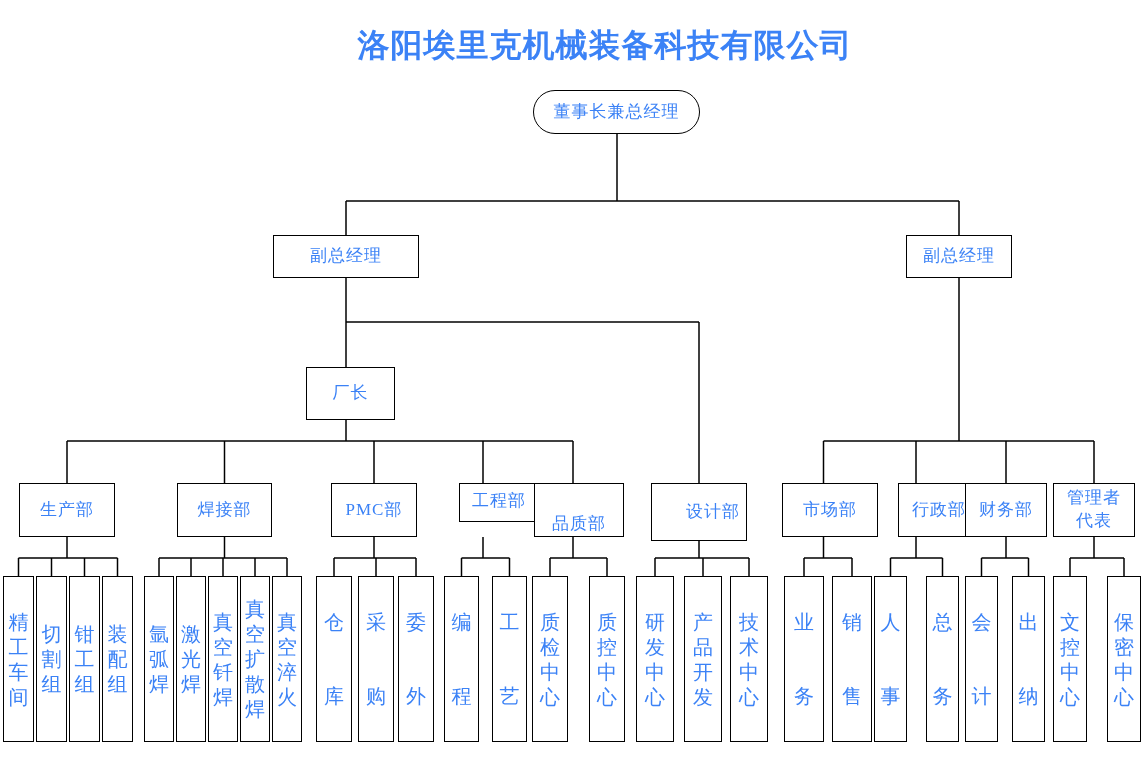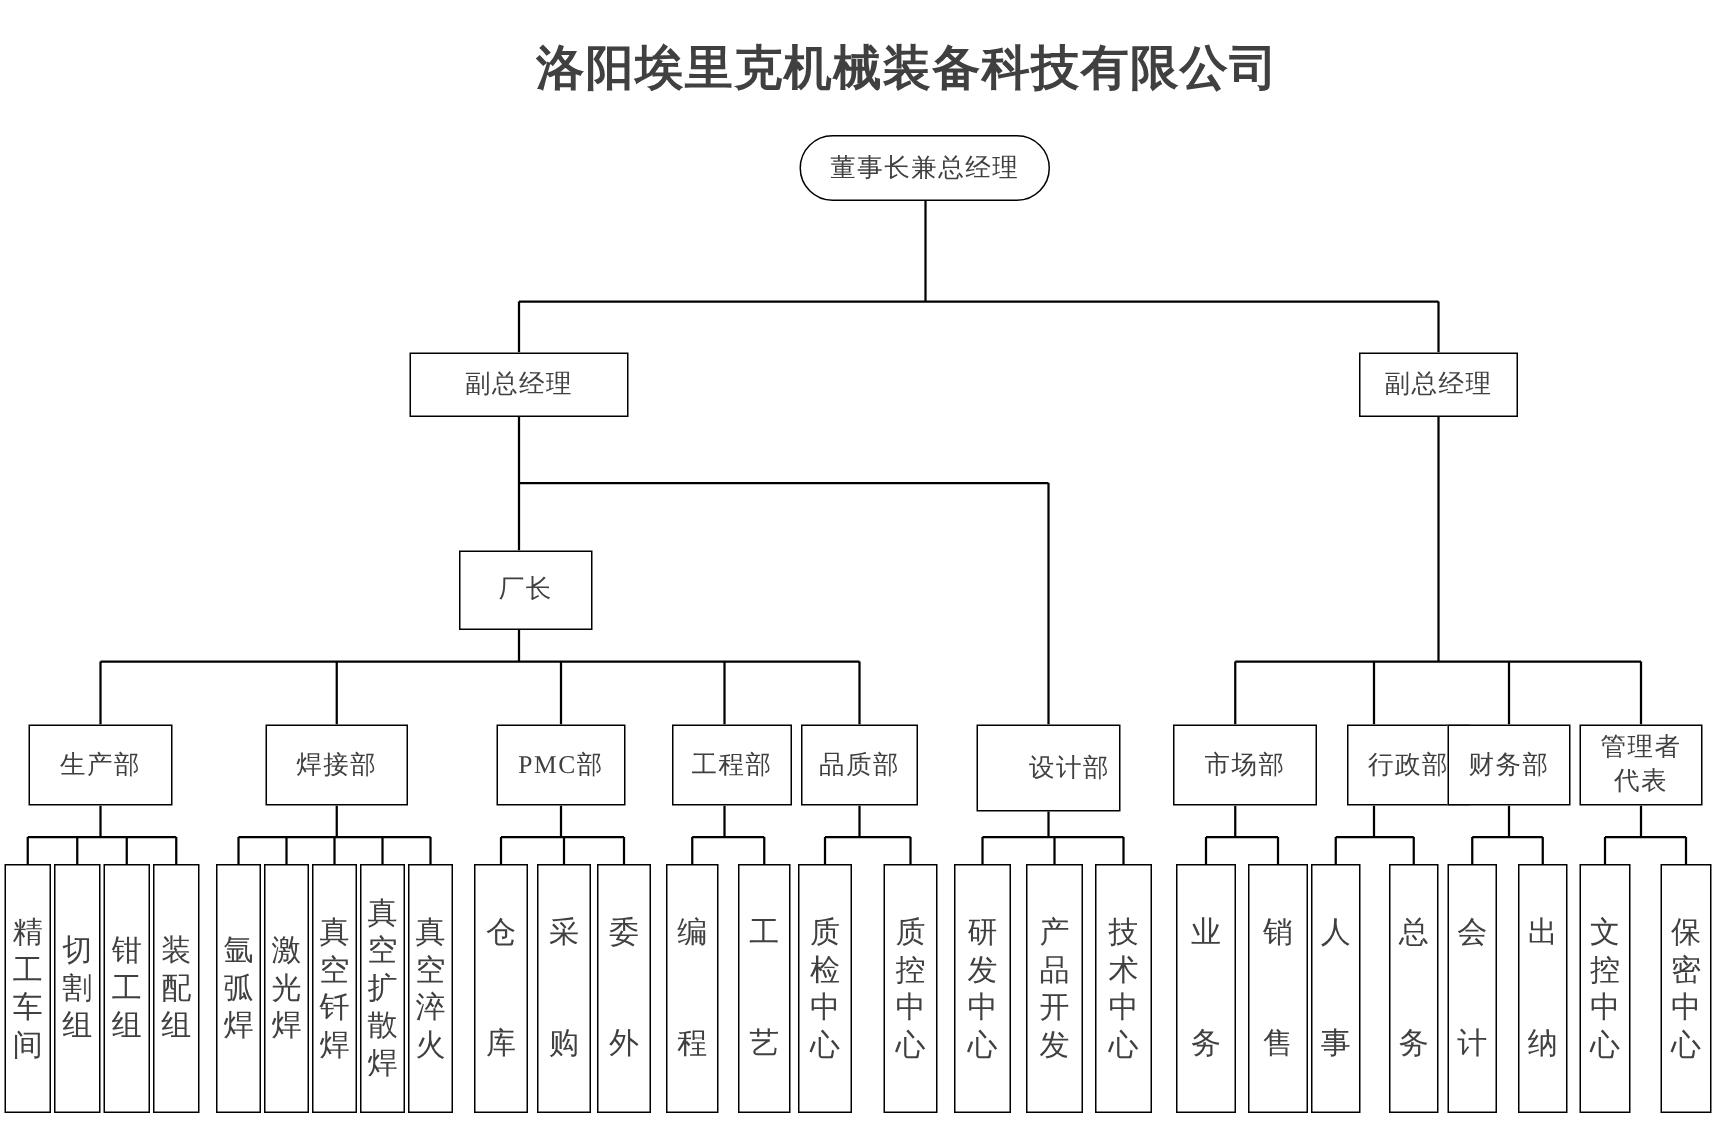--- a/index.html
+++ b/index.html
@@ -2,21 +2,21 @@
 <html><head>
 <meta charset="utf-8">
 <style>
   html,body{margin:0;padding:0;background:#fff;}
   .stage{
     position:relative;
     width:1144px;height:760px;
     background:#ffffff;
     overflow:hidden;
     font-family:"Liberation Serif","DejaVu Serif",serif;
-    color:#404040;
+    color:#3b82f6;
   }
   .chart-title{
     position:absolute;
     top:24px;left:605px;
     transform:translateX(-50%);
     font-size:32px;
     font-weight:bold;
     letter-spacing:1px;
     white-space:nowrap;
   }
@@ -126,24 +126,24 @@
     </div>
     <div class="node hnode" style="left: 19px; top: 483px; width: 96px; height: 54px;">
       <span class="node-label">生产部</span>
     </div>
     <div class="node hnode" style="left: 177px; top: 483px; width: 95px; height: 54px; font-family: Liberation Serif, serif;">
       <span class="node-label">焊接部</span>
     </div>
     <div class="node hnode" style="left: 331px; top: 483px; width: 86px; height: 54px; text-align: center;">
       <span class="node-label">PMC部</span>
     </div>
-    <div class="node hnode" style="left: 448px; top: 483px; width: 80px; height: 54px;">
+    <div class="node hnode" style="left: 459px; top: 483px; width: 80px; height: 39px; font-family: Liberation Mono, monospace;">
       <span class="node-label">工程部</span>
     </div>
-    <div class="node hnode" style="left: 534px; top: 483px; width: 78px; height: 54px;">
+    <div class="node hnode" style="left: 534px; top: 483px; width: 90px; height: 54px; align-items: flex-end;">
       <span class="node-label">品质部</span>
     </div>
     <div class="node hnode" style="left: 651px; top: 483px; width: 96px; height: 58px; padding-left: 28px;">
       <span class="node-label">设计部</span>
     </div>
     <div class="node hnode" style="left: 782px; top: 483px; width: 96px; height: 54px;">
       <span class="node-label">市场部</span>
     </div>
     <div class="node hnode" style="left: 898px; top: 483px; width: 82px; height: 54px;">
       <span class="node-label">行政部</span>

